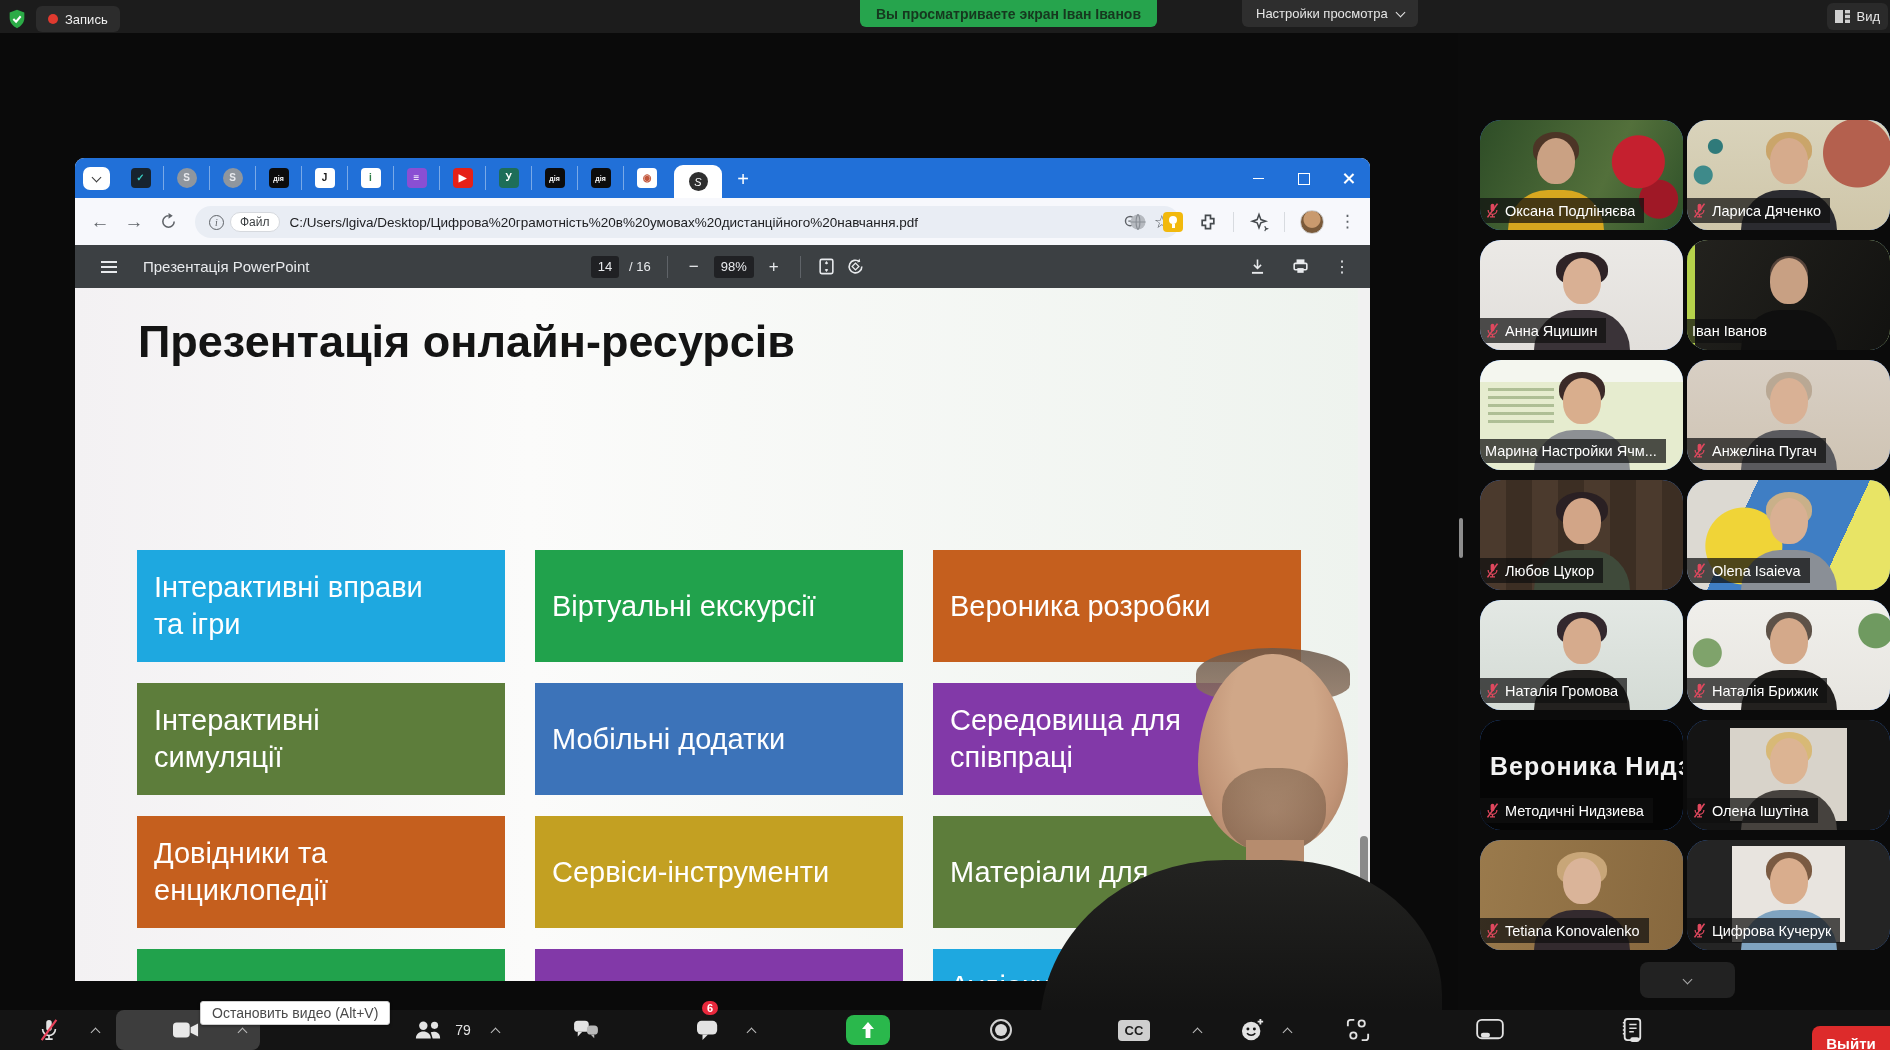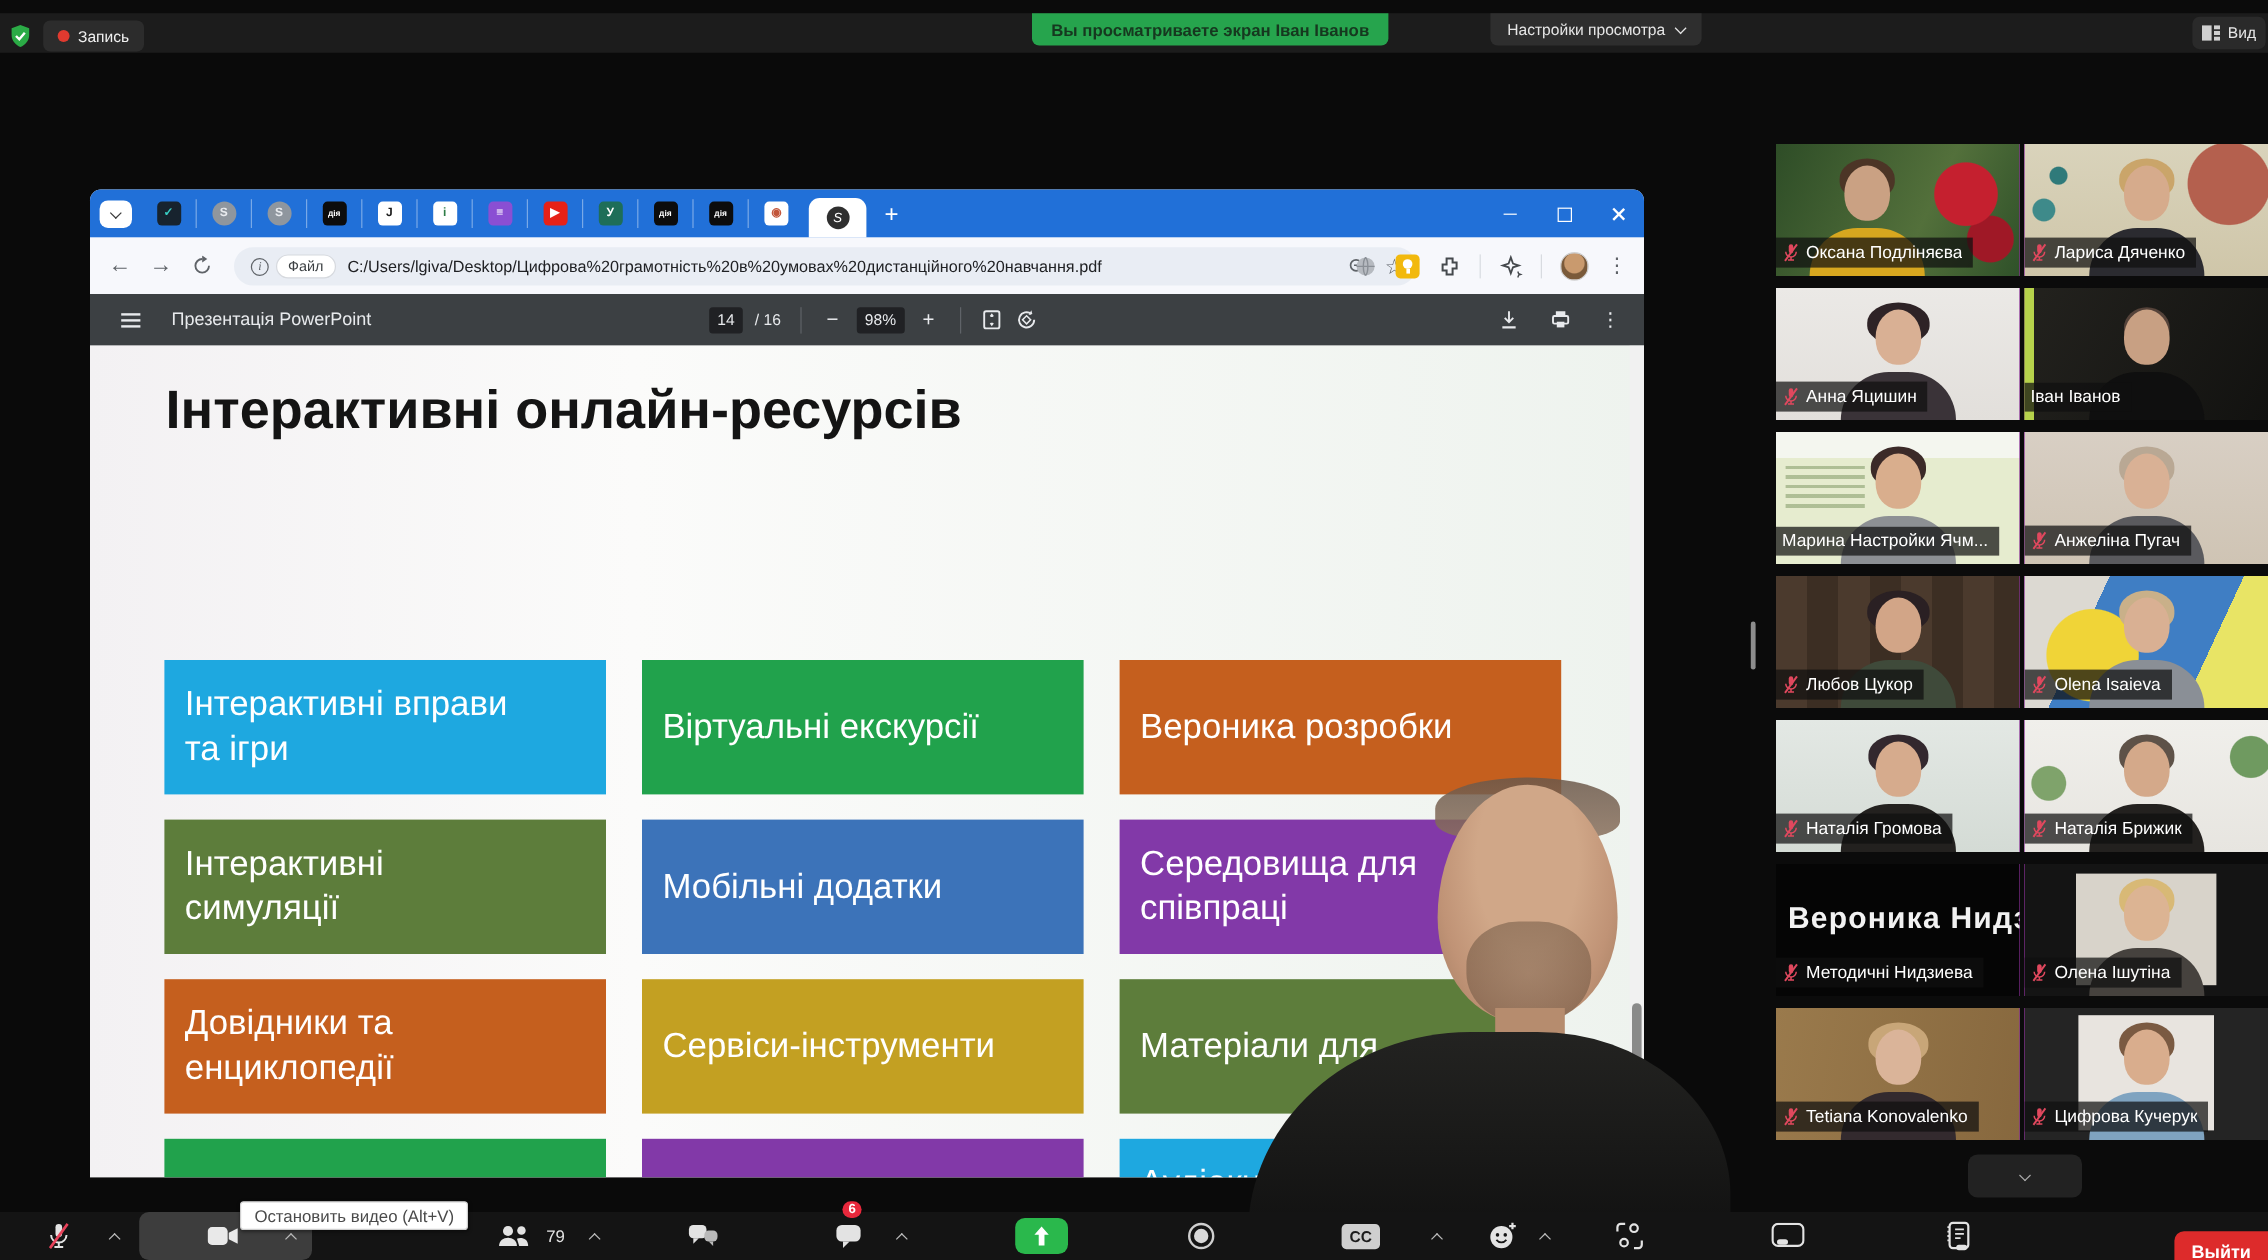--- a/index.html
+++ b/index.html
@@ -1,21 +1,21 @@
 <!DOCTYPE html>
 <html><head>
 <meta charset="utf-8">
 <style>
   * { margin:0; padding:0; box-sizing:border-box; }
   html,body { width:1890px; height:1050px; background:#0b0b0b; overflow:hidden;
     font-family:"Liberation Sans", sans-serif; }
   #root { position:relative; width:1890px; height:1050px; background:#0b0b0b; overflow:hidden; }
 
   
-  .topbar { position:absolute; left:0; top:0; width:1890px; height:33px; background:#1c1c1c; z-index:20;margin-top:11px; }
+  .topbar { position:absolute; left:0; top:0; width:1890px; height:33px; background:#1c1c1c; z-index:20; }
   .shield { position:absolute; left:6px; top:8px; }
   .rec-chip { position:absolute; left:36px; top:6px; height:26px; background:#2c2c2c; border-radius:6px;
     display:flex; align-items:center; gap:7px; padding:0 12px; color:#f0f0f0; font-size:13px; }
   .rec-dot { width:10px; height:10px; border-radius:50%; background:#e03a2f; }
   .banner { position:absolute; left:860px; top:0; height:27px; background:#26a44d; border-radius:0 0 6px 6px;
     display:flex; align-items:center; padding:0 16px; color:#16381f; font-size:14px; font-weight:bold; }
   .viewset { position:absolute; left:1242px; top:0; height:27px; background:#2e2e2e; border-radius:0 0 6px 6px;
     display:flex; align-items:center; gap:9px; padding:0 14px; color:#e6e6e6; font-size:13px; }
   .view-chip { position:absolute; right:2px; top:3px; height:27px; background:#2a2a2a; border-radius:6px;
     display:flex; align-items:center; gap:6px; padding:0 8px; color:#e8e8e8; font-size:13px; }
@@ -98,21 +98,21 @@
   .pr-beard { position:absolute; left:182px; top:120px; width:104px; height:86px;
     border-radius:42% 42% 50% 50%; background:radial-gradient(#7b6350, #66503d 75%); opacity:.5; }
   .pr-neck { position:absolute; left:206px; top:192px; width:58px; height:32px; background:#b68c6e; }
   .pr-torso { position:absolute; left:0; top:212px; width:402px; height:183px;
     border-radius:46% 40% 0 0/92% 74% 0 0; background:linear-gradient(#232321,#101010); }
 
   
   .resize-handle { position:absolute; left:1459px; top:518px; width:4px; height:40px; border-radius:2px; background:#8d8d8d; z-index:4; }
   #participant-grid { position:absolute; left:1480px; top:120px; width:410px; display:grid;
     grid-template-columns:203px 203px; grid-auto-rows:110px; gap:10px 4px; z-index:5; }
-  .tile { position:relative; background:#d946ef; overflow:hidden; }
+  .tile { position:relative; background:#3b82f6; overflow:hidden;border-radius:21px; }
   .tile.active { outline:3px solid #ccd95e; outline-offset:-3px; }
   .photo { position:absolute; inset:0; }
   .person { position:absolute; left:calc(50% + var(--shift,0px)); transform:translateX(-50%); bottom:0; width:110px; height:100%; }
   .p-hair { position:absolute; left:50%; transform:translateX(-50%); top:var(--hairtop,12px); width:var(--hairw,46px); height:34px;
     border-radius:50% 50% 42% 42%; background:var(--hair,#32261f); }
   .p-head { position:absolute; left:50%; transform:translateX(-50%); top:18px; width:38px; height:46px;
     border-radius:50% 50% 46% 46%; background:var(--skin,#c89d7e); }
   .p-torso { position:absolute; left:50%; transform:translateX(-50%); bottom:0; width:96px; height:40px;
     border-radius:44px 44px 0 0; background:var(--shirt,#222); }
   .nametag { position:absolute; left:0; bottom:7px; max-width:96%; background:rgba(15,15,15,.72);
@@ -342,21 +342,21 @@
           <svg width="19" height="19" viewBox="0 0 24 24">
               <rect x="7" y="3" width="10" height="5" fill="#e8eaed"></rect>
               <rect x="4" y="8" width="16" height="8" rx="1.5" fill="none" stroke="#e8eaed" stroke-width="2"></rect>
               <rect x="8" y="14" width="8" height="6" fill="#e8eaed"></rect>
             </svg>
           <span class="kebab" style="color:#e8eaed;font-size:16px">⋮</span>
         </div>
       </div>
 
       <div class="pdfcontent">
-        <div class="slide-title">Інтерактивні онлайн-ресурсів</div>
+        <div class="slide-title">Презентація онлайн-ресурсів</div>
         <div id="slide-grid">
             <div class="sbox" style="background: rgb(30, 168, 224);">Інтерактивні вправи
 та ігри</div>
             <div class="sbox" style="background: rgb(33, 162, 76);">Віртуальні екскурсії</div>
             <div class="sbox" style="background: rgb(197, 95, 30);">Вероника розробки</div>
             <div class="sbox" style="background: rgb(93, 125, 59);">Інтерактивні
 симуляції</div>
             <div class="sbox" style="background: rgb(60, 115, 185);">Мобільні додатки</div>
             <div class="sbox" style="background: rgb(130, 57, 168);">Середовища для
 співпраці</div>

